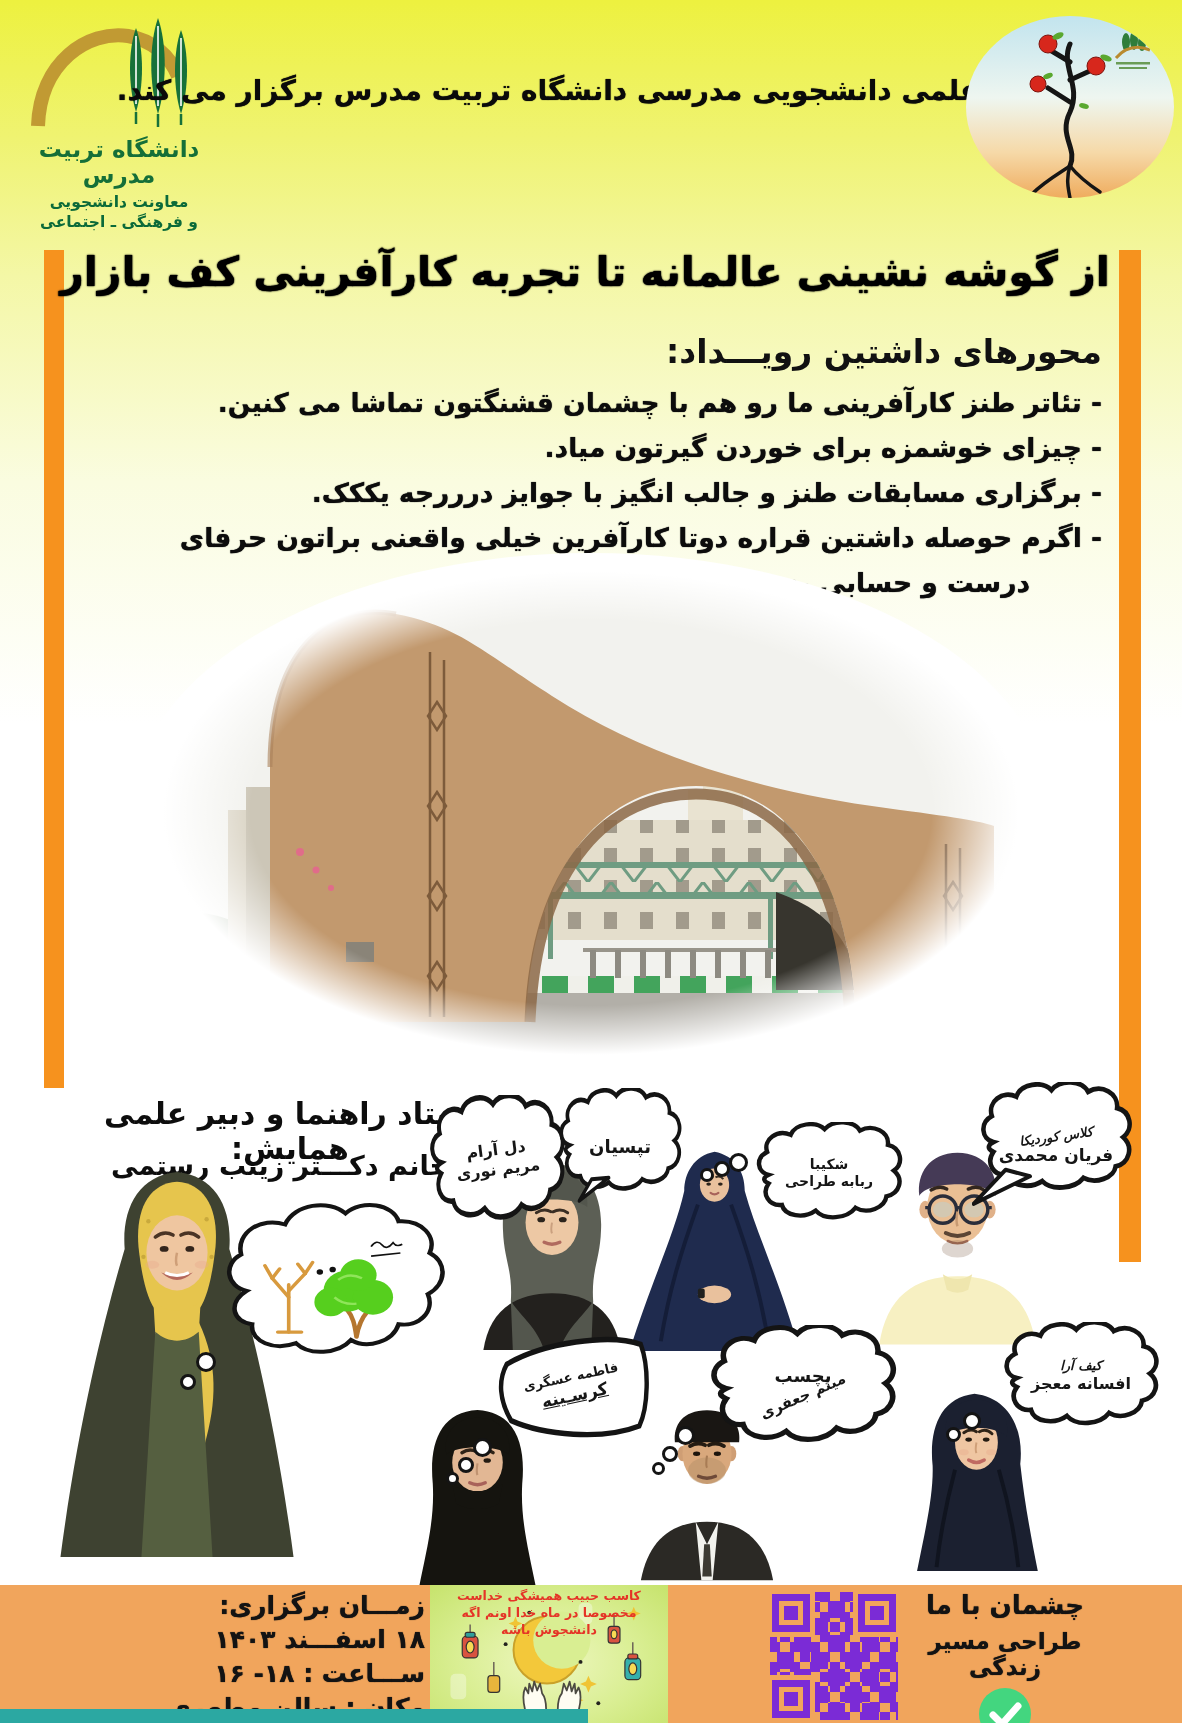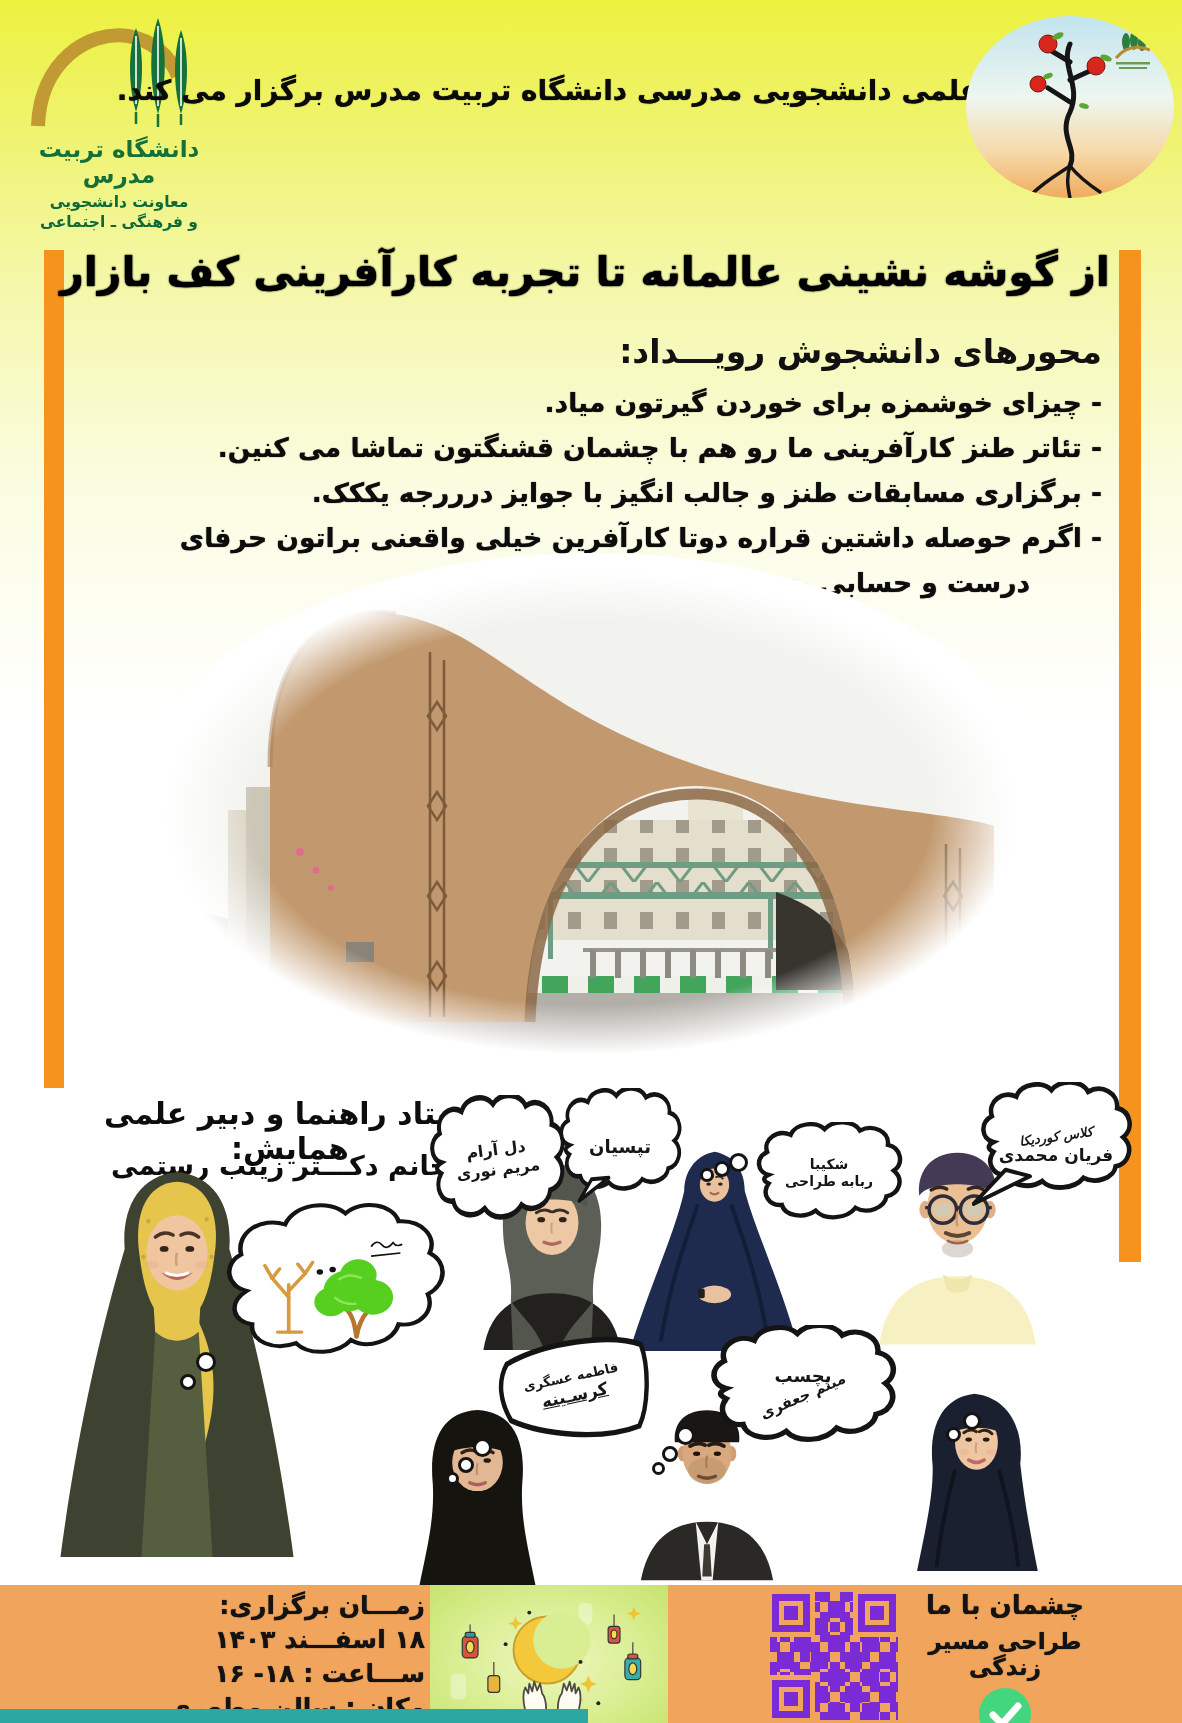--- a/index.html
+++ b/index.html
@@ -158,24 +158,24 @@
         <rect x="150" y="46" width="34" height="2.5" fill="#6a9c56"></rect>
         <rect x="153" y="51" width="28" height="2" fill="#6a9c56"></rect>
       </g>
     </svg>
   </div>
 
   <div class="abs frame-left"></div>
   <div class="abs frame-right"></div>
 
   <div class="abs event-title">از گوشه نشینی عالمانه تا تجربه کارآفرینی کف بازار</div>
-  <div class="abs themes-heading">محورهای دانشجوش رویـــداد:</div>
+  <div class="abs themes-heading">محورهای داشتین رویـــداد:</div>
   <div class="abs bullets">
+    <div class="bullet">- تئاتر طنز کارآفرینی ما رو هم با چشمان قشنگتون تماشا می کنین.</div>
     <div class="bullet">- چیزای خوشمزه برای خوردن گیرتون میاد.</div>
-    <div class="bullet">- تئاتر طنز کارآفرینی ما رو هم با چشمان قشنگتون تماشا می کنین.</div>
     <div class="bullet">- برگزاری مسابقات طنز و جالب انگیز با جوایز درررجه یککک.</div>
     <div class="bullet">- اگرم حوصله داشتین قراره دوتا کارآفرین خیلی واقعنی براتون حرفای</div>
     <div class="bullet cont">درست و حسابی بزنن.</div>
   </div>
 
   <div class="abs gate-photo">
     <svg width="926" height="522" viewBox="0 0 926 522">
       <defs>
         <clipPath id="ovalClip">
             <ellipse cx="463" cy="261" rx="458" ry="258"></ellipse>
@@ -347,20 +347,29 @@
     </svg>
     <div class="b-lines">
       <span class="b-brand">بچسب</span>
       <span class="b-person">میثم جعفری</span>
     </div>
   </div>
   <div class="tdot" style="left:676px;top:1426px;width:13px;height:13px;"></div>
   <div class="tdot" style="left:662px;top:1446px;width:10px;height:10px;"></div>
   <div class="tdot" style="left:652px;top:1462px;width:7px;height:7px;"></div>
 
+  <div class="bubble bubble-mojez">
+    <svg class="cloudbg" viewBox="0 0 220 140" preserveAspectRatio="none">
+      <path d="M28,74 C12,70 10,50 26,42 C20,24 40,10 58,18 C64,2 92,-2 104,10 C116,-4 144,-2 152,12 C170,2 192,14 190,32 C208,36 212,58 198,68 C212,80 206,100 188,104 C186,120 162,130 146,120 C134,136 104,138 92,124 C76,136 50,132 46,116 C28,118 18,100 28,86 C20,82 20,78 28,74 Z" fill="#fff" stroke="#141414" stroke-width="6"></path>
+    </svg>
+    <div class="b-lines">
+      <span class="b-brand">کیف آرا</span>
+      <span class="b-person">افسانه معجز</span>
+    </div>
+  </div>
   <div class="tdot" style="left:963px;top:1412px;width:12px;height:12px;"></div>
   <div class="tdot" style="left:946px;top:1427px;width:9px;height:9px;"></div>
 
   <div class="portrait p-rostami">
     <svg width="258" height="395" viewBox="0 0 260 400">
       <path d="M130,10 C90,14 74,48 77,88 C58,152 30,262 12,400 L248,400 C230,262 202,152 183,88 C186,48 170,14 130,10 Z" fill="#3e4231"></path>
       <path d="M130,20 C100,22 88,50 91,86 C95,122 101,142 110,152 L150,152 C159,142 165,122 169,86 C172,50 160,22 130,20 Z" fill="#e6c54d"></path>
       <circle cx="101" cy="60" r="2.2" fill="#c9a93c"></circle>
         <circle cx="160" cy="58" r="2.2" fill="#c9a93c"></circle>
         <circle cx="96" cy="96" r="2.2" fill="#c9a93c"></circle>
@@ -482,20 +491,21 @@
   <div class="abs footer-strip"></div>
 
   <div class="abs time-block">
     <div>زمـــان برگزاری:</div>
     <div>۱۸ اسفـــند ۱۴۰۳</div>
     <div>ســـاعت : ۱۸- ۱۶</div>
     <div>مکان : سالن مطهری</div>
   </div>
 
   <div class="abs ramadan-panel">
+    <div class="ramadan-note">کاسب حبیب همیشگی خداست مخصوصا در ماه خدا اونم اگه دانشجوش باشه</div>
     <svg class="ramadan-art" viewBox="0 0 240 140">
       <rect x="20" y="90" width="16" height="26" rx="5" fill="#ffffff" opacity="0.35"></rect>
       <rect x="150" y="18" width="14" height="22" rx="5" fill="#ffffff" opacity="0.35"></rect>
       <circle cx="118" cy="66" r="34" fill="#f3c83a" stroke="#c9a12a" stroke-width="2"></circle>
       <circle cx="133" cy="56" r="29" fill="#d9ee92"></circle>
       <g stroke="#6b6257" stroke-width="1.5">
         <line x1="40" y1="40" x2="40" y2="52"></line>
           <line x1="205" y1="58" x2="205" y2="74"></line>
         <line x1="64" y1="78" x2="64" y2="92"></line>
           <line x1="186" y1="30" x2="186" y2="42"></line>

